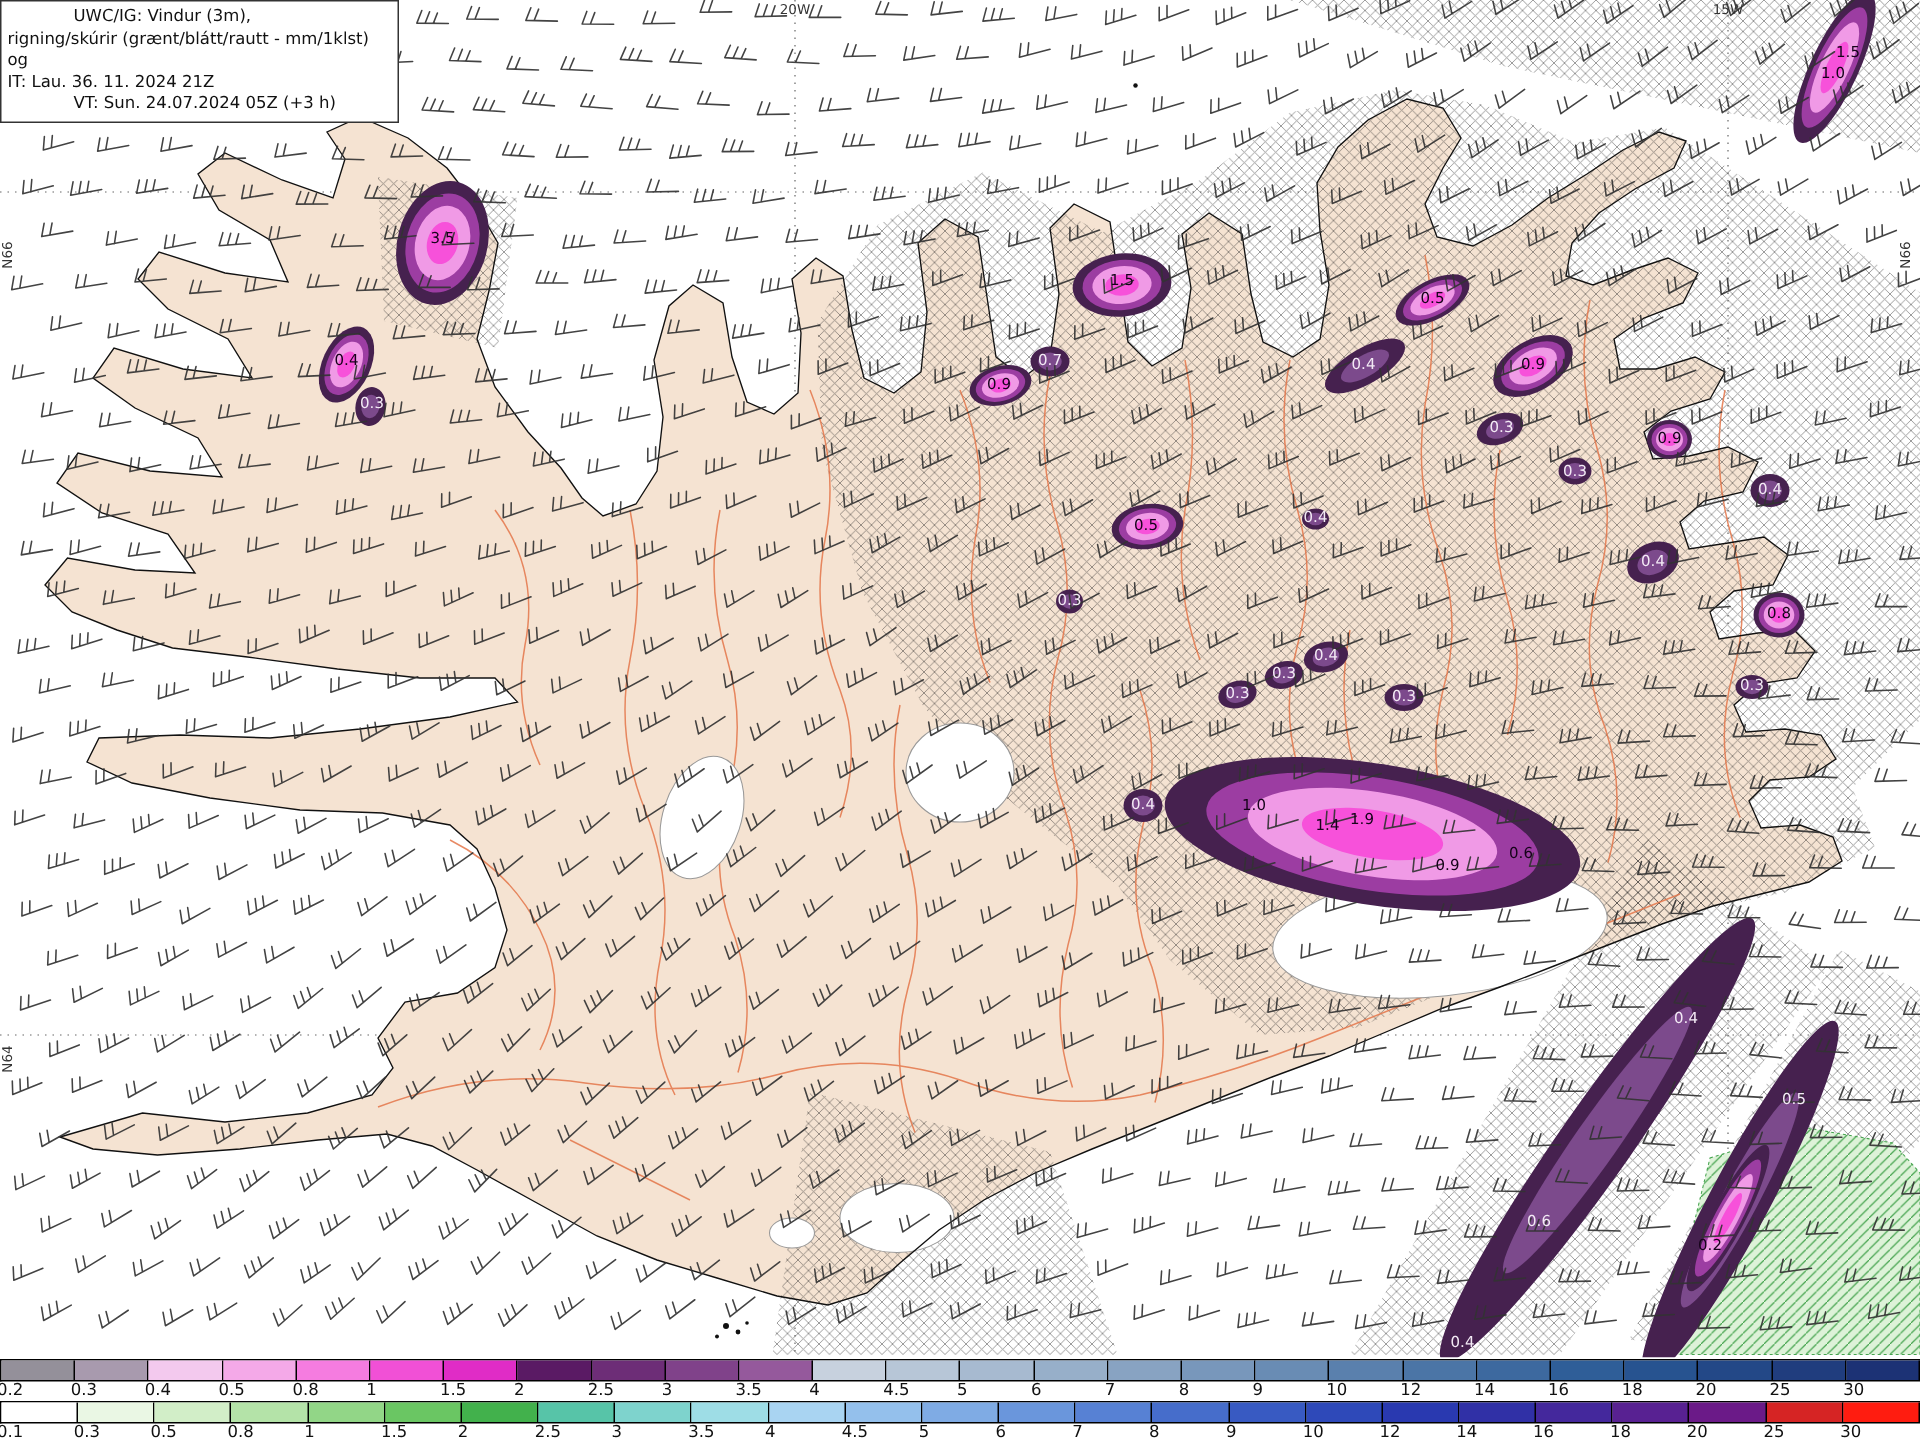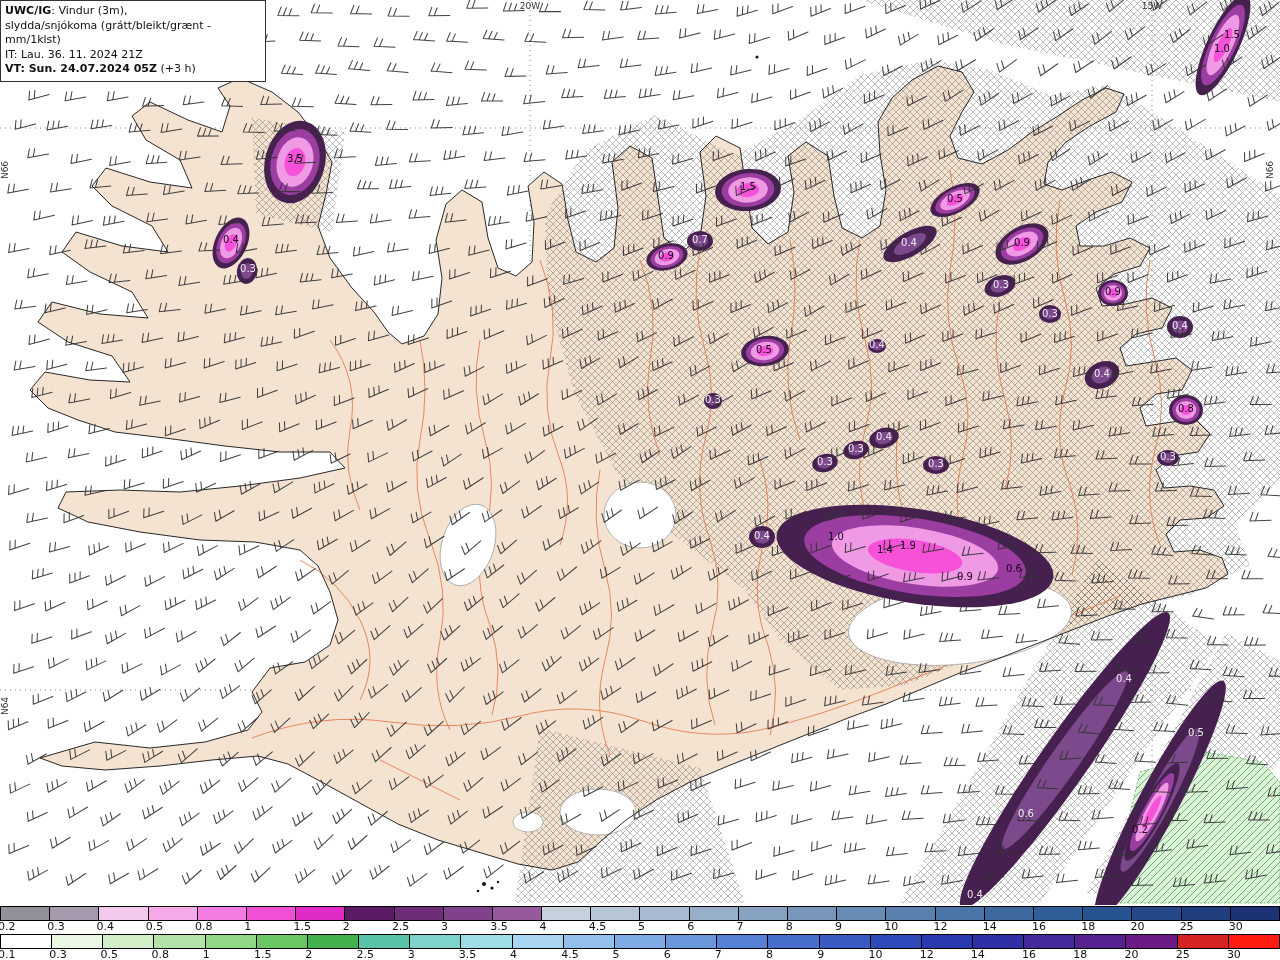--- a/index.html
+++ b/index.html
@@ -6,21 +6,21 @@
   body{
     width:1280px;height:960px;position:relative;overflow:hidden;background:#fff;
     font-family:"DejaVu Sans","Liberation Sans",sans-serif;color:#111;
   }
   #map-wrap{position:absolute;left:0;top:0;width:1280px;height:905px;}
   svg{display:block;}
   .titlebox{
     position:absolute;left:0;top:0;z-index:6;background:#fff;border:1px solid #333;
     padding:3px 6px 4px 4px;font-size:11px;line-height:1.32;max-width:254px;
   }
-  .titlebox b{font-weight:bold;}
+  .titlebox b{font-weight:normal;margin-left:44px;}
   .legend{
     position:absolute;left:0;bottom:0;width:1280px;height:55px;background:#fff;z-index:5;
     padding-top:1px;box-sizing:border-box;
   }
   .legend-bar{display:flex;height:13px;border-top:1px solid #000;border-bottom:1px solid #000;border-left:1px solid #000;}
   .seg{flex:1;border-right:1px solid #000;}
   .legend-labels{display:flex;height:13px;font-size:11px;line-height:12px;}
   .tick{flex:1;text-align:left;transform:translateX(-2px);white-space:nowrap;}
 </style>
 </head>
@@ -288,21 +288,21 @@
         <text x="1152" y="9" text-anchor="middle" font-size="9" fill="#333" transform="">15W</text>
         <text x="8" y="170" text-anchor="middle" font-size="9" fill="#333" transform="rotate(-90 8 170)">N66</text>
         <text x="1273" y="170" text-anchor="middle" font-size="9" fill="#333" transform="rotate(-90 1273 170)">N66</text>
         <text x="8" y="706" text-anchor="middle" font-size="9" fill="#333" transform="rotate(-90 8 706)">N64</text>
       </g>
 </svg>
 </div>
 
 <div class="titlebox">
   <div><b>UWC/IG</b><span>: Vindur (3m),</span></div>
-  <div>slydda/snjókoma (grátt/bleikt/grænt - mm/1klst)</div>
+  <div>rigning/skúrir (grænt/blátt/rautt - mm/1klst) og</div>
   <div><span>IT:</span><span> Lau. 36. 11. 2024 21Z</span></div>
   <div><b><span>VT:</span><span> Sun. 24.07.2024 05Z</span></b><span> (+3 h)</span></div>
 </div>
 
 <div class="legend">
   <div class="legend-row">
     <div class="legend-bar" id="bar1">
         <span class="seg" style="background: rgb(148, 144, 154);"></span>
         <span class="seg" style="background: rgb(168, 154, 174);"></span>
         <span class="seg" style="background: rgb(243, 201, 238);"></span>

